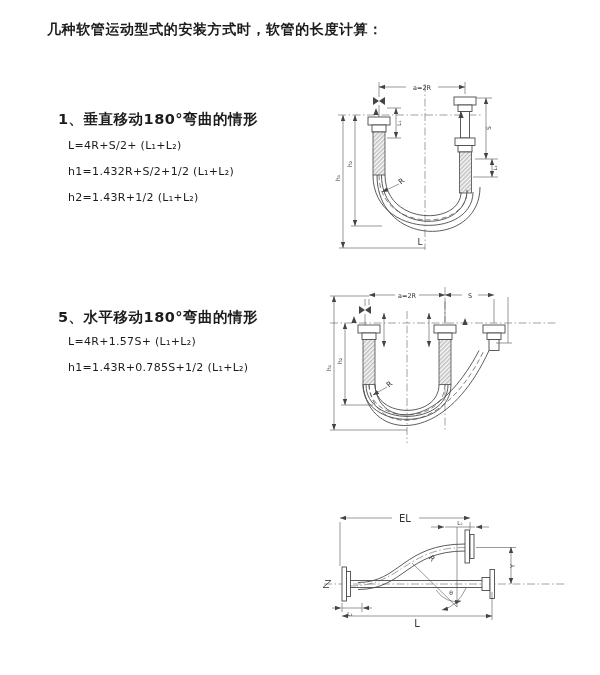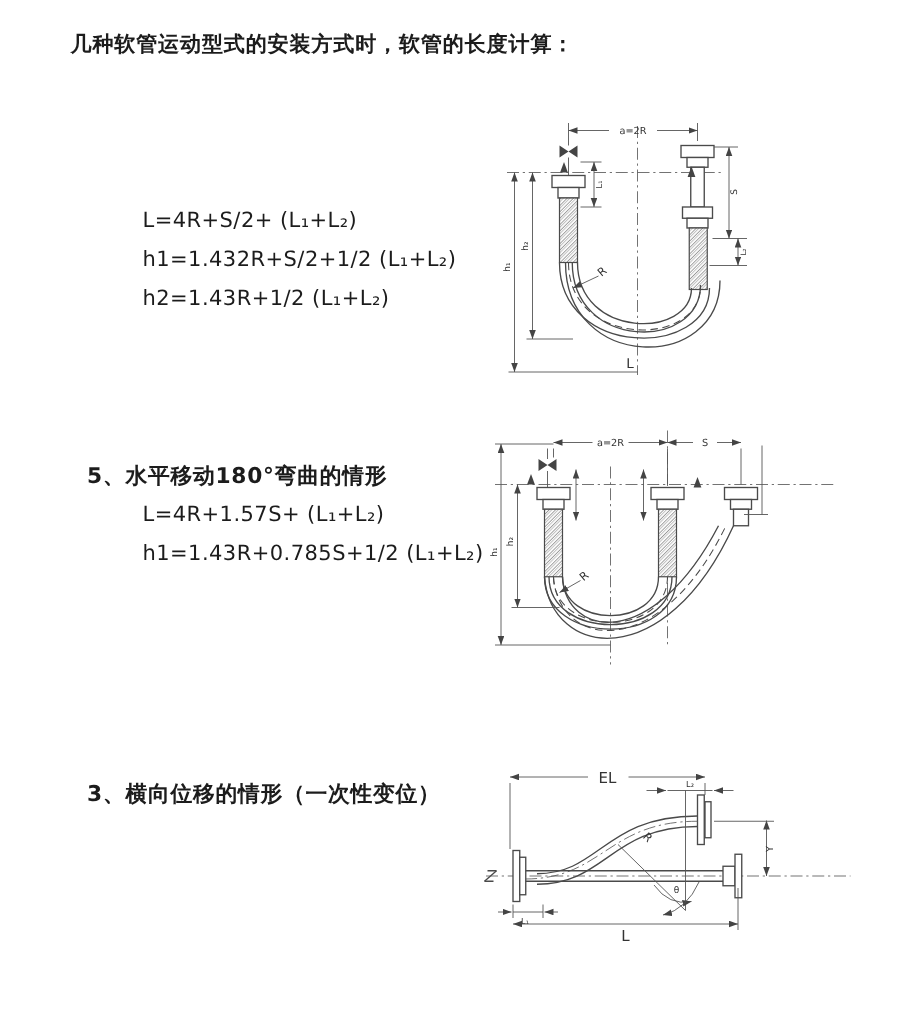--- a/index.html
+++ b/index.html
@@ -1,44 +1,44 @@
 <!DOCTYPE html>
 <html><head>
 <meta charset="utf-8">
 <style>
   html,body{margin:0;padding:0;background:#fff;}
   .page{position:relative;width:600px;height:675px;background:#ffffff;overflow:hidden;
         font-family:"DejaVu Sans","Liberation Sans",sans-serif;color:#1c1c1c;margin-left:12px;}
   .title{position:absolute;left:35px;top:21px;font-size:14px;font-weight:bold;letter-spacing:.6px;white-space:nowrap;}
   .heading{position:absolute;left:46px;font-size:14.5px;font-weight:bold;letter-spacing:.5px;white-space:nowrap;}
-  .formula{position:absolute;left:83px;font-size:14px;font-weight:400;letter-spacing:.3px;white-space:nowrap;text-align:right;}
+  .formula{position:absolute;left:56px;font-size:11px;font-weight:400;letter-spacing:.3px;white-space:nowrap;text-align:right;}
   .diag{position:absolute;}
   .diag text{font-family:"DejaVu Sans","Liberation Sans",sans-serif;fill:#333;}
   .draw{stroke:#4a4a4a;stroke-width:.9;fill:none;}
   .dim{stroke:#555;stroke-width:.6;fill:none;}
   .cl{stroke:#555;stroke-width:.55;fill:none;stroke-dasharray:8 2.5 1.5 2.5;}
   .hdash{stroke:#4a4a4a;stroke-width:.7;fill:none;stroke-dasharray:5 3;}
   .fit{stroke:#4a4a4a;stroke-width:.9;fill:#ffffff;}
 </style>
 </head>
 <body>
 
 <div class="page">
 
   <div class="title">几种软管运动型式的安装方式时，软管的长度计算：</div>
 
+  <div class="heading" style="top:110px">1、垂直移动180°弯曲的情形</div>
   <div class="formula" style="top:139px">L=4R+S/2+ (L₁+L₂)</div>
   <div class="formula" style="top:165px">h1=1.432R+S/2+1/2 (L₁+L₂)</div>
   <div class="formula" style="top:191px">h2=1.43R+1/2 (L₁+L₂)</div>
 
   <div class="heading" style="top:308px">5、水平移动180°弯曲的情形</div>
   <div class="formula" style="top:335px">L=4R+1.57S+ (L₁+L₂)</div>
   <div class="formula" style="top:361px">h1=1.43R+0.785S+1/2 (L₁+L₂)</div>
 
-  <div class="heading" style="top:520px">3、横向位移的情形（一次性变位）</div>
 
   <svg class="diag" style="left:318px;top:78px" width="218" height="182" viewBox="0 0 218 182">
     <defs>
       <marker id="me1" markerWidth="7" markerHeight="5" refX="6" refY="2.2" orient="auto" markerUnits="userSpaceOnUse">
         <path d="M6,2.2 L0,0 L0,4.4 Z" fill="#444"></path>
         </marker>
       <marker id="ms1" markerWidth="7" markerHeight="5" refX="6" refY="2.2" orient="auto-start-reverse" markerUnits="userSpaceOnUse">
         <path d="M6,2.2 L0,0 L0,4.4 Z" fill="#444"></path>
         </marker>
       <pattern id="bh1" width="3" height="3" patternUnits="userSpaceOnUse" patternTransform="rotate(45)">

